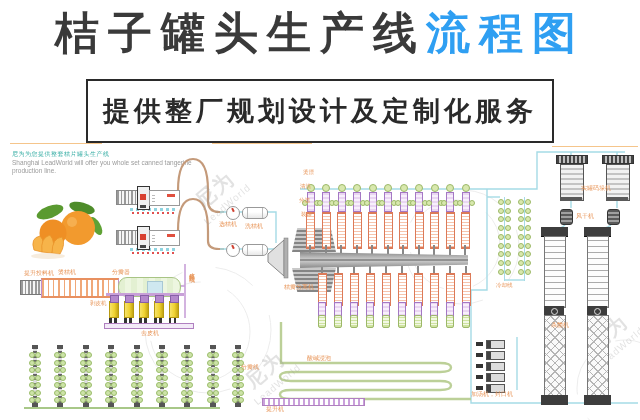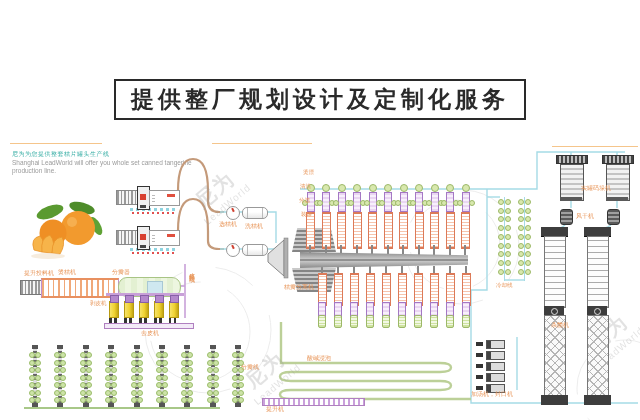--- a/index.html
+++ b/index.html
@@ -3,22 +3,22 @@
 <meta charset="utf-8">
 <style>
   html,body{margin:0;padding:0;background:#fff;}
   .page{position:relative;width:640px;height:420px;overflow:hidden;background:#fff;
         font-family:"Liberation Sans","DejaVu Sans",sans-serif;}
   
   .title{position:absolute;top:4px;left:0;right:0;text-align:center;
          font-size:44px;font-weight:800;letter-spacing:9px;color:#3a3a3a;white-space:nowrap;}
   .t-accent{color:#2f9ff2;}
   .sub-wrap{position:absolute;top:79px;left:0;right:0;text-align:center;}
-  .subtitle-box{display:inline-block;border:2.5px solid #2a2a2a;padding:3px 15px;
-                font-size:23px;font-weight:700;letter-spacing:4px;color:#2a2a2a;background:#fff;}
+  .subtitle-box{display:inline-block;border:2.5px solid #2a2a2a;padding:12px 15px;
+                font-size:27px;font-weight:700;letter-spacing:4px;color:#2a2a2a;background:#fff;}
   
   .abs{position:absolute;}
   .lbl{position:absolute;font-size:6px;color:#e8965a;white-space:nowrap;z-index:6;line-height:7px;}
   .lbl-v{writing-mode:vertical-rl;letter-spacing:1px;}
   .divider{position:absolute;height:1px;background:#f2b264;opacity:.75;}
   .intro-cn{position:absolute;left:12px;top:150px;font-size:6px;color:#35ada4;letter-spacing:.5px;}
   .intro-en{position:absolute;left:12px;top:159px;font-size:6.5px;color:#9b9b9b;line-height:8px;}
   .pipes{position:absolute;left:0;top:0;z-index:1;}
   .wm{position:absolute;z-index:2;color:#9a9a9a;opacity:.28;transform:rotate(-40deg);text-align:center;pointer-events:none;}
   .wm .wm-cn{display:block;font-size:20px;font-weight:700;letter-spacing:2px;}
@@ -139,20 +139,21 @@
   .rack-base{position:absolute;left:24px;top:407px;width:196px;height:2px;background:#a8c888;z-index:3;}
   
   .elev{position:absolute;left:262px;top:398px;width:101px;height:6px;border:1px solid #b080c0;z-index:3;
      background:repeating-linear-gradient(90deg,#caa0dc 0 2px,#fff 2px 5px);}
 </style>
 </head>
 <body>
 
 <div class="page">
 
+  <div class="title"><span>桔子罐头生产线</span><span class="t-accent">流程图</span></div>
   <div class="sub-wrap">
     <div class="subtitle-box">提供整厂规划设计及定制化服务</div>
   </div>
 
   <div class="divider" style="left:10px;top:143px;width:92px;"></div>
   <div class="divider" style="left:212px;top:143px;width:100px;"></div>
   <div class="divider" style="left:552px;top:146px;width:86px;"></div>
 
   <div class="intro-cn">尼为为您提供整套桔片罐头生产线</div>
   <div class="intro-en">

